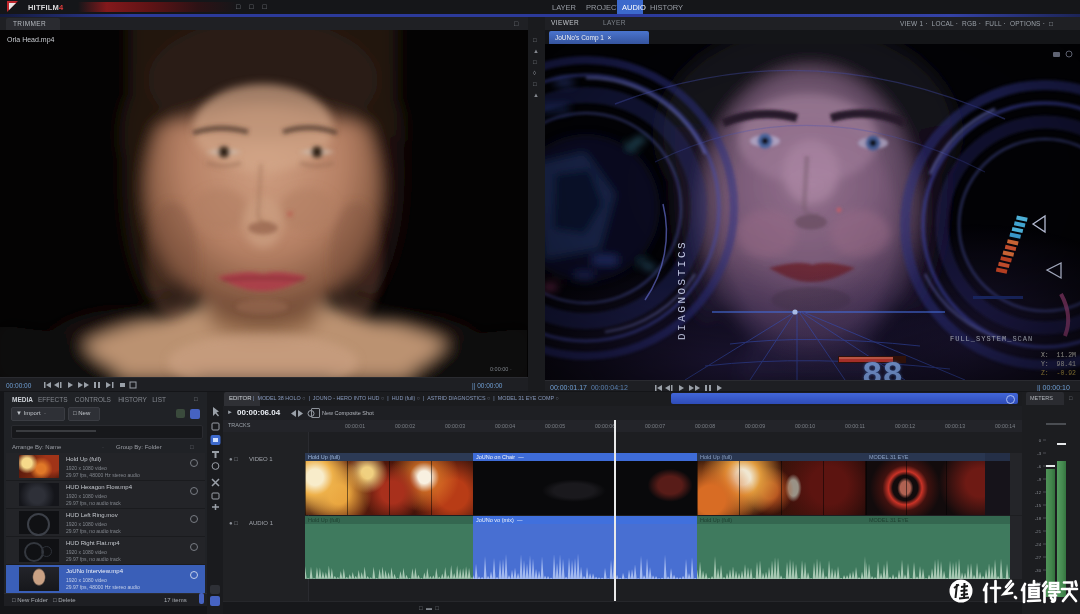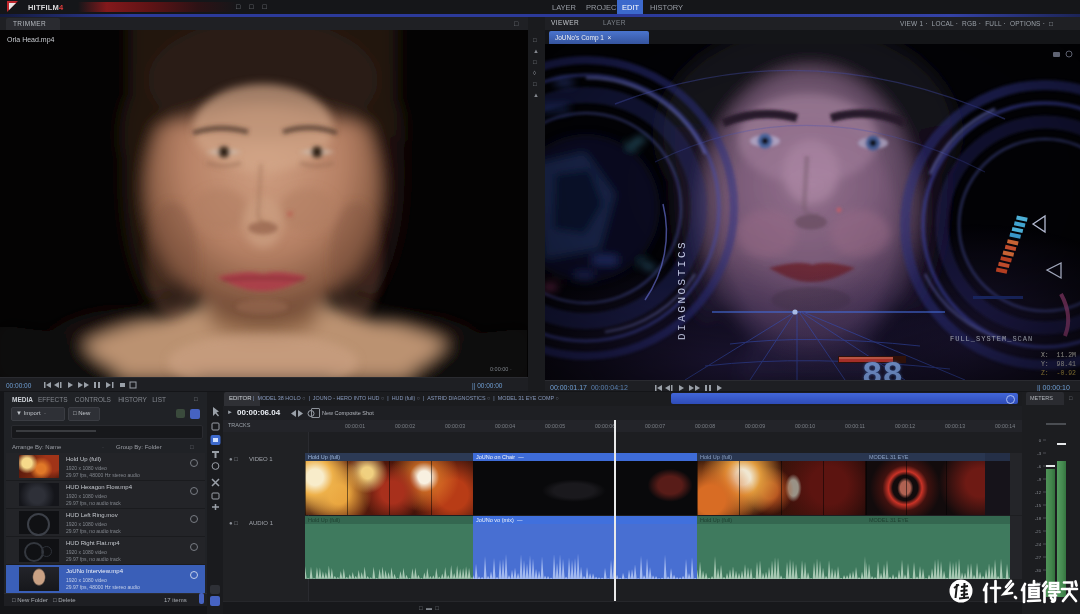--- a/index.html
+++ b/index.html
@@ -12,21 +12,21 @@
 
 <div class="ab" style="left:0;top:0;width:1080px;height:14px;background:#151619;"></div>
 <div class="ab" style="left:7px;top:1px;width:0;height:0;border-left:11px solid #c1272d;border-bottom:11px solid transparent;"></div>
 <div class="ab" style="left:9px;top:3px;width:0;height:0;border-left:7px solid #e8e6e4;border-bottom:7px solid transparent;"></div>
 <div class="t" style="left:28px;top:3px;font-size:7.5px;font-weight:bold;color:#d8d8da;letter-spacing:0.2px;">HITFILM<span style="color:#e03c3c;">4</span></div>
 <div class="ab" style="left:78px;top:2px;width:160px;height:10px;background:linear-gradient(90deg,rgba(120,20,22,0) 0%,rgba(150,25,28,.85) 18%,rgba(120,18,20,.75) 45%,rgba(80,12,14,.4) 75%,rgba(60,8,10,0) 100%);"></div>
 <div class="t" style="left:236px;top:3px;font-size:7px;color:#8d9096;letter-spacing:9px;">□□□</div>
 <div class="t" style="left:552px;top:3px;font-size:7.5px;color:#9a9ea6;">LAYER</div>
 <div class="t" style="left:586px;top:3px;font-size:7.5px;color:#9a9ea6;">PROJECT</div>
 <div class="ab" style="left:617px;top:0px;width:26px;height:14px;background:#3c69cc;"></div>
-<div class="t" style="left:622px;top:3px;font-size:7.5px;color:#fff;">EDIT</div>
+<div class="t" style="left:622px;top:3px;font-size:7.5px;color:#fff;">AUDIO</div>
 <div class="t" style="left:650px;top:3px;font-size:7.5px;color:#9a9ea6;">HISTORY</div>
 
 <div class="ab" style="left:0;top:14px;width:1080px;height:3px;background:linear-gradient(90deg,#141a3c,#2c3a9a 12%,#2c3a9a 60%,#3442a6 88%,#1c2456);"></div>
 
 <div class="ab" style="left:0;top:17px;width:528px;height:374px;background:#1a1b1e;">
   <div class="ab" style="left:0;top:0;width:528px;height:13px;background:#1f2024;"></div>
   <div class="ab" style="left:6px;top:1px;width:54px;height:12px;background:#2a2b30;border-radius:2px 2px 0 0;"></div>
   <div class="t" style="left:13px;top:3px;font-size:6.5px;color:#b6bac0;letter-spacing:0.4px;">TRIMMER</div>
   <div class="t" style="left:514px;top:3px;font-size:7px;color:#7e838a;">□</div>
 

